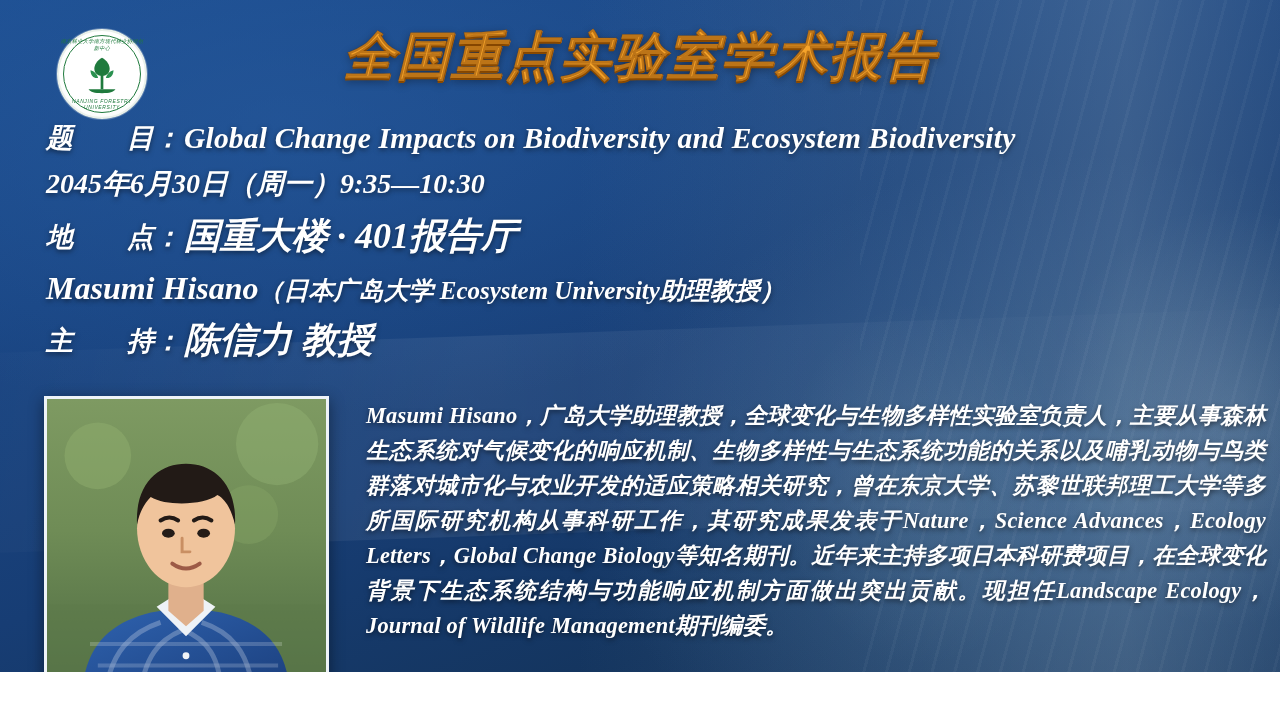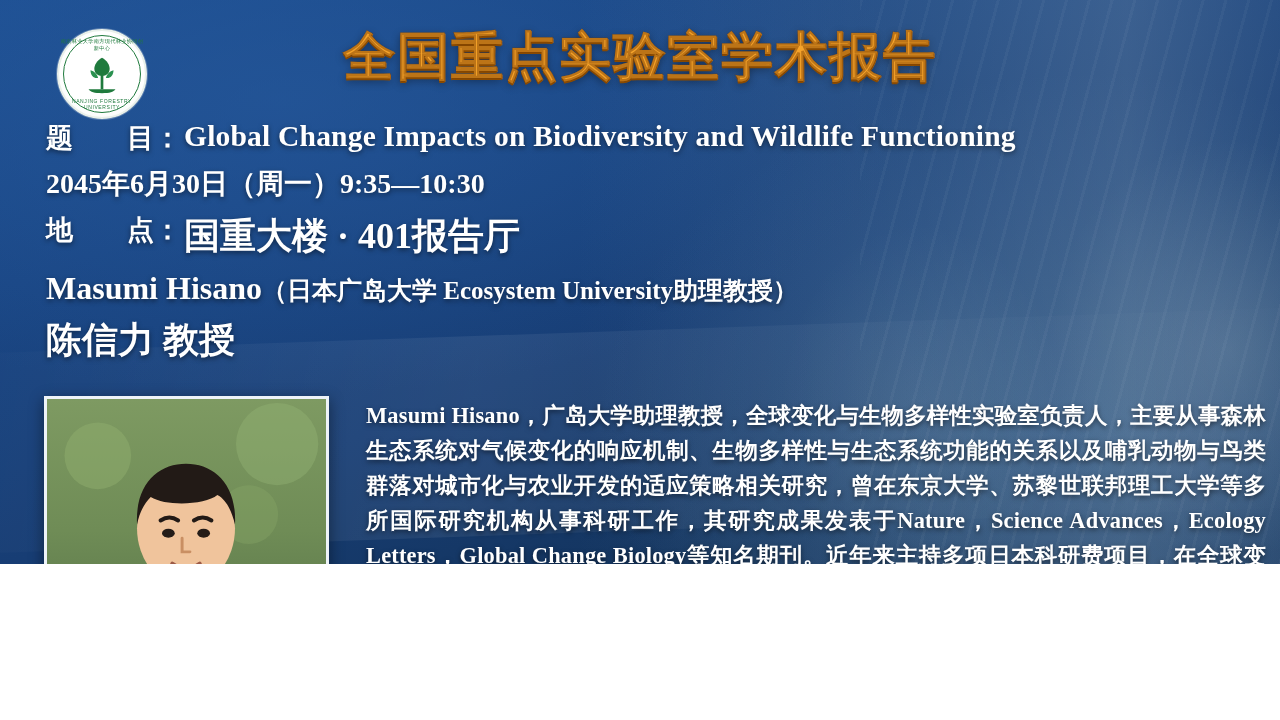--- a/index.html
+++ b/index.html
@@ -3,26 +3,27 @@
 <meta charset="utf-8">
 <style>
   * { box-sizing: border-box; margin: 0; padding: 0; }
   html, body {
     width: 1280px; height: 720px;
     overflow: hidden;
     font-family: "Liberation Serif", "DejaVu Serif", serif;
   }
   #poster {
     position: relative;
-    width: 1280px; height: 564px;
+    width: 1280px; height: 672px;
     background:
       radial-gradient(ellipse 900px 420px at 22% 18%, rgba(40,92,160,0.55) 0%, rgba(16,52,110,0.0) 70%),
       radial-gradient(ellipse 700px 500px at 85% 75%, rgba(90,140,190,0.35) 0%, rgba(16,52,110,0.0) 70%),
       linear-gradient(160deg, #1d4f92 0%, #1a4684 28%, #173d74 55%, #14355f 78%, #122f55 100%);
     overflow: hidden;
+    font-style: italic;
   }
   
   .bg-photo {
     position: absolute; inset: 0;
     background:
       linear-gradient(to right, rgba(20,60,110,0.0) 45%, rgba(120,150,175,0.20) 72%, rgba(150,175,195,0.28) 88%, rgba(120,150,180,0.18) 100%),
       radial-gradient(ellipse 260px 300px at 96% 62%, rgba(185,200,210,0.22), rgba(0,0,0,0) 70%),
       radial-gradient(ellipse 200px 260px at 72% 72%, rgba(160,185,200,0.14), rgba(0,0,0,0) 70%);
     pointer-events: none;
   }
@@ -78,21 +79,21 @@
     color: #f5a32a;
     text-shadow: 0 2px 0 #8a4a00, 0 3px 8px rgba(0,0,0,0.45), 1px 1px 0 #c8761a;
     -webkit-text-stroke: 1px rgba(120,60,0,0.45);
   }
 
   
   .info {
     position: absolute; left: 46px; top: 120px; right: 30px;
   }
   .row {
-    display: flex; align-items: flex-start;
+    display: flex; align-items: center;
     margin-bottom: 9px;
     color: #ffffff;
     text-shadow: 0 2px 5px rgba(0,0,0,0.5);
   }
   .lbl {
     flex: 0 0 138px;
     font-family: "DejaVu Sans", "Liberation Sans", sans-serif;
     font-weight: 700;
     font-size: 27px;
     letter-spacing: 0px;
@@ -154,39 +155,40 @@
       <path d="M10 40h28c-2 3-6 4-14 4s-12-1-14-4z" fill="#1f7a3d"></path>
     </svg>
   </div>
 
   <div class="main-title">全国重点实验室学术报告</div>
 
   <div class="info">
 
     <div class="row">
       <div class="lbl">题　　目：</div>
-      <div class="val title-en">Global Change Impacts on Biodiversity and Wildlife Functioning</div>
+      <div class="val title-en">Global Change Impacts on Biodiversity and Ecosystem Biodiversity</div>
     </div>
 
     <div class="row">
       <div class="val time">2045年6月30日（周一）9:35—10:30</div>
     </div>
 
     <div class="row">
       <div class="lbl">地　　点：</div>
       <div class="val place">国重大楼 · 401报告厅</div>
     </div>
 
     <div class="row">
       <div class="val speaker">
         <span>Masumi Hisano</span><span class="affil">（日本广岛大学 Ecosystem University助理教授）</span>
       </div>
     </div>
 
     <div class="row">
+      <div class="lbl">主　　持：</div>
       <div class="val host">陈信力 教授</div>
     </div>
   </div>
 
   <div class="photo">
     <svg viewBox="0 0 285 298" preserveAspectRatio="xMidYMid slice">
       <defs>
         <linearGradient id="bgG" x1="0" y1="0" x2="0" y2="1">
           <stop offset="0%" stop-color="#7e9a62"></stop>
           <stop offset="45%" stop-color="#6f8c56"></stop>

